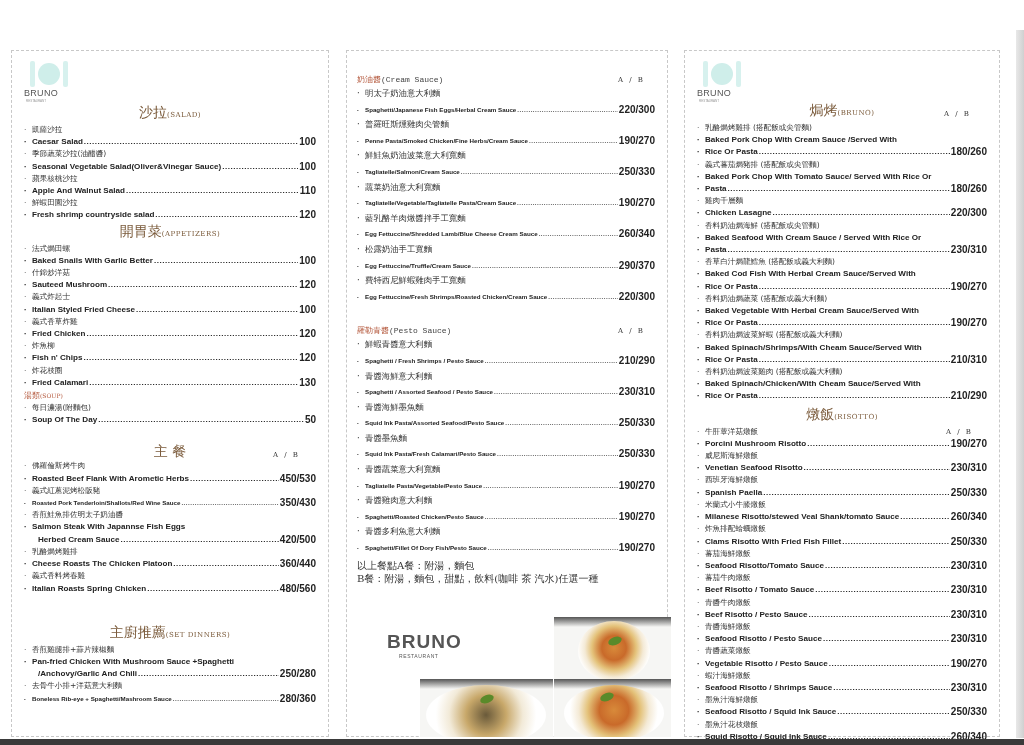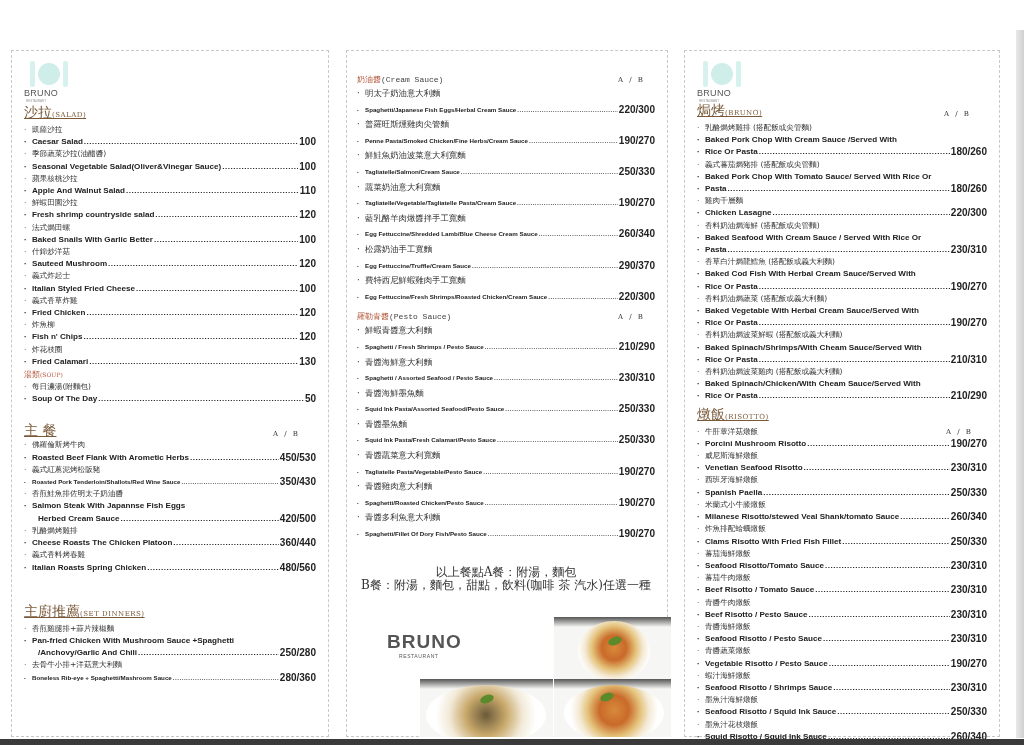--- a/index.html
+++ b/index.html
@@ -10,39 +10,39 @@
   .panel { position: absolute; top: 50px; height: 687px; border: 1px dashed #c8c8c8; background: #fff; padding: 8px 12px 0 12px; }
   #p1 { left: 11px; width: 318px; }
   #p2 { left: 346px; width: 322px; padding-left: 10px; }
   #p3 { left: 684px; width: 316px; }
   .logo { width: 50px; height: 52px; position: relative; }
   .logo .plate { position: absolute; left: 14px; top: 4px; width: 22px; height: 22px; border-radius: 50%; background: #cfeeea; }
   .logo .fork, .logo .knife { position: absolute; top: 2px; width: 5px; height: 26px; background: #d7f1ee; border-radius: 2px; }
   .logo .fork { left: 6px; } .logo .knife { left: 39px; }
   .logo .word { position: absolute; left: 0; top: 29px; font-size: 9px; color: #555; letter-spacing: 0.3px; }
   .logo .sub { position: absolute; left: 2px; top: 40px; font-size: 3px; color: #999; }
-  .sec-title { text-align: left; font-family: "DejaVu Serif", serif; color: #7a5a3a; font-size: 14px; line-height: 18px; position: relative; text-decoration: underline; }
+  .sec-title { text-align: center; font-family: "DejaVu Serif", serif; color: #7a5a3a; font-size: 14px; line-height: 18px; position: relative; }
   .sec-title .en { font-size: 7px; letter-spacing: 0.5px; color: #7a5a3a; }
   .ab { position: absolute; right: 16px; top: 4px; font-family: "DejaVu Serif", serif; font-size: 7px; color: #333; letter-spacing: 2px; }
   .sub-title { font-family: "DejaVu Serif", serif; font-size: 8px; color: #b3563a; line-height: 13px; position: relative; }
   .sub-title .en { font-family: "Liberation Mono", monospace; color: #444; }
   .sub-title .ab { top: 1px; right: 10px; }
   .row { font-size: 8.1px; line-height: 12.2px; white-space: nowrap; display: flex; }
   .row.zh { color: #333; font-family: "DejaVu Sans", sans-serif; font-size: 7.6px; }
   .row.en { font-weight: bold; color: #222; }
   .row.small { font-size: 6.2px; font-weight: bold; }
   .bullet { width: 8px; flex: none; }
   .name { flex: none; }
   .dots { flex: 1; overflow: hidden; margin: 0 1px; }
   .dots::after { content: "......................................................................................................................................................"; letter-spacing: 0.5px; }
   .price { flex: none; font-weight: bold; font-size: 10px; }
   .indent { padding-left: 14px; }
   #p2 .row.zh { font-size: 8.4px; line-height: 15.6px; }
   #p2 .row.small { line-height: 15.6px; }
-  .note { text-align: center; font-family: "DejaVu Serif", serif; font-size: 12px; line-height: 13px; color: #333; margin-top: 24px; }
+  .note { text-align: left; font-family: "DejaVu Serif", serif; font-size: 10px; line-height: 13px; color: #333; margin-top: 3px; }
   .brand-block { position: absolute; left: 40px; top: 580px; }
   .brand-block .big { font-size: 19px; letter-spacing: 1px; color: #555; font-weight: bold; }
   .brand-block .small { font-size: 5px; letter-spacing: 0.6px; color: #555; margin-left: 12px; }
   .photo { position: absolute; overflow: hidden; background: #f6f6f4; }
   .photo .dish { position: absolute; border-radius: 50%; background: radial-gradient(circle at 50% 45%, #d88a3a 0%, #c96a2a 25%, #e4c27a 45%, #f4ead6 60%, #ffffff 75%); }
   .photo .leaf { position: absolute; width: 14px; height: 8px; background: #5a8a2a; border-radius: 50%; transform: rotate(-20deg); }
   .photo .shade { position: absolute; left: 0; top: 0; width: 100%; height: 10px; background: linear-gradient(#555, rgba(80,80,80,0)); }
   #ph1 { left: 207px; top: 566px; width: 117px; height: 64px; }
   #ph2 { left: 73px; top: 628px; width: 133px; height: 58px; }
   #ph3 { left: 207px; top: 628px; width: 117px; height: 58px; }
@@ -105,20 +105,21 @@
         </div>
         <div class="row en">
           <span class="bullet">·</span>
           <span class="name">Fresh shrimp countryside salad</span>
           <span class="dots"></span>
           <span class="price">120</span>
         </div>
       </div>
     </div>
 
+  <div class="sec-title"><span>開胃菜</span><span class="en">(APPETIZERS)</span></div>
   <div>
       <div>
         <div class="row zh">
           <span class="bullet">·</span>
           <span class="name">法式焗田螺</span>
         </div>
         <div class="row en">
           <span class="bullet">·</span>
           <span class="name">Baked Snails With Garlic Better</span>
           <span class="dots"></span>
@@ -384,21 +385,21 @@
         </div>
         <div class="row en small">
           <span class="bullet">·</span>
           <span class="name">Egg Fettuccine/Fresh Shrimps/Roasted Chicken/Cream Sauce</span>
           <span class="dots"></span>
           <span class="price">220/300</span>
         </div>
       </div>
     </div>
 
-  <div class="sub-title" style="margin-top:6px"><span>羅勒青醬</span><span class="en">(Pesto Sauce)</span><span class="ab">A / B</span></div>
+  <div class="sub-title" style="margin-top:20px"><span>羅勒青醬</span><span class="en">(Pesto Sauce)</span><span class="ab">A / B</span></div>
   <div>
       <div>
         <div class="row zh">
           <span class="bullet">·</span>
           <span class="name">鮮蝦青醬意大利麵</span>
         </div>
         <div class="row en small">
           <span class="bullet">·</span>
           <span class="name">Spaghetti / Fresh Shrimps / Pesto Sauce</span>
           <span class="dots"></span>

